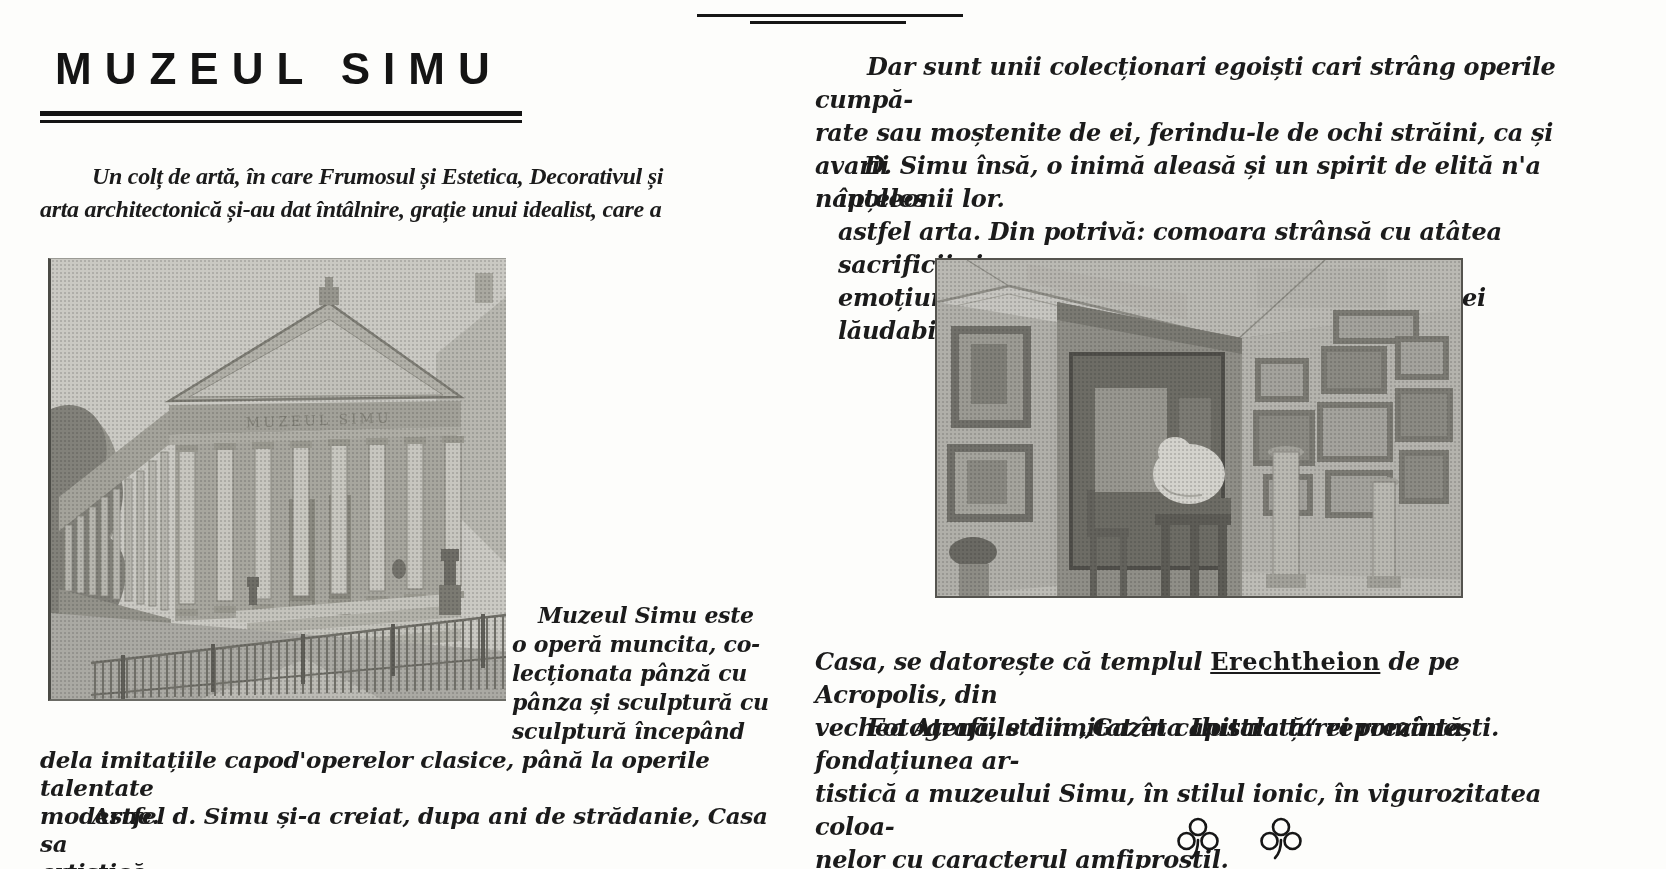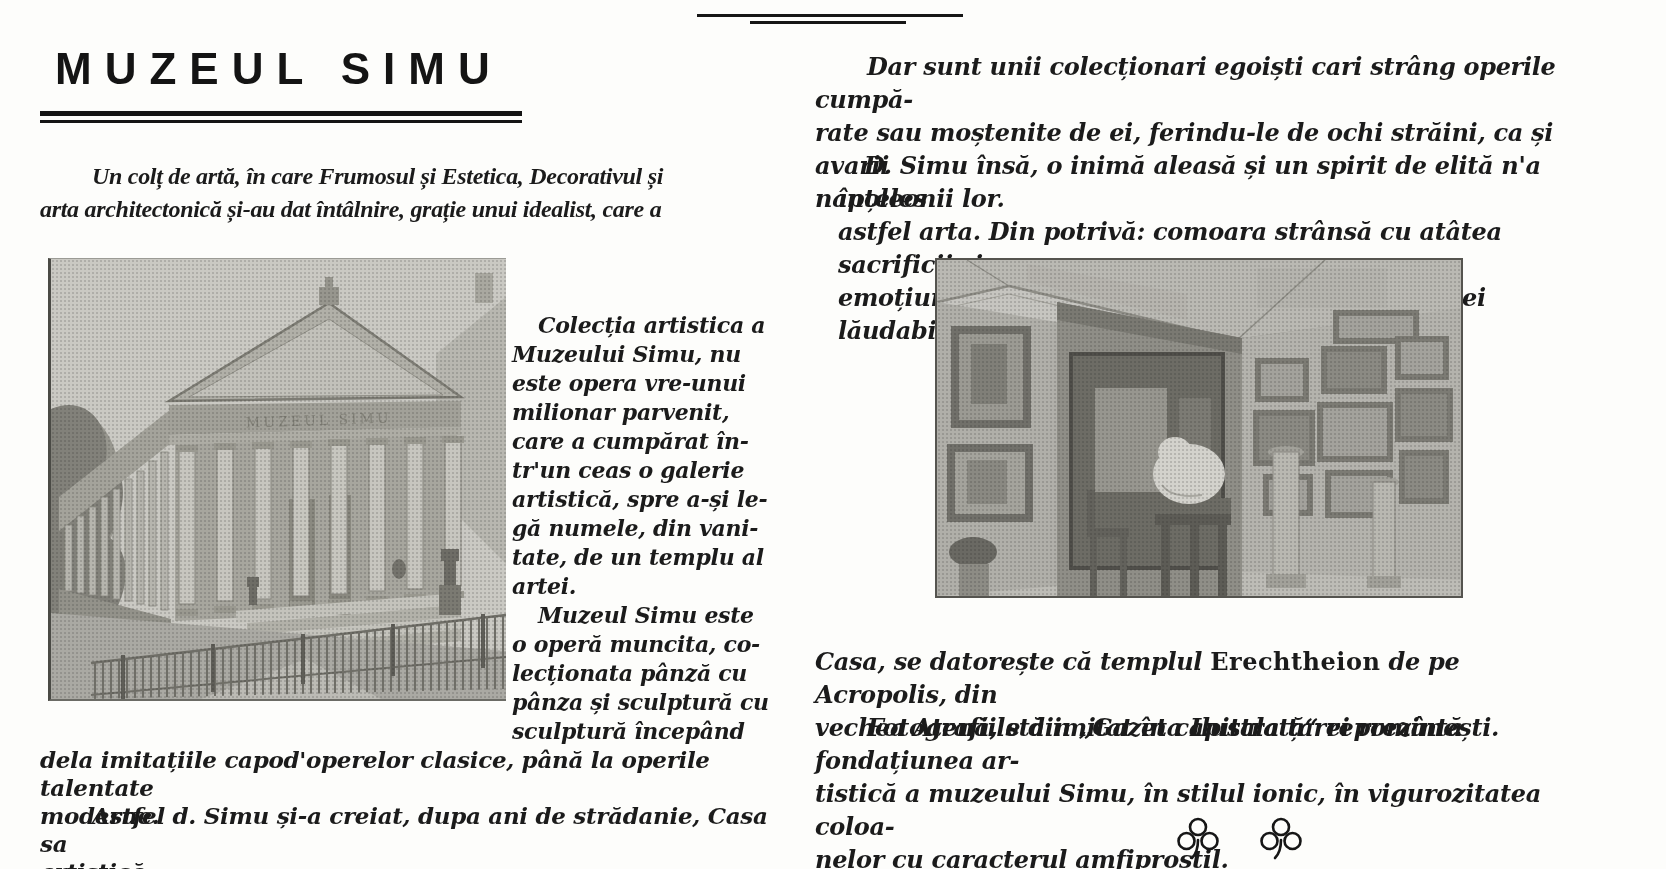--- a/index.html
+++ b/index.html
@@ -10,21 +10,21 @@
   }
   .txt {
     position:absolute; font-style:italic; font-weight:bold;
     white-space:pre-line; letter-spacing:-0.3px;
   }
   .sz-main   { font-size:24px; line-height:33px; }
   .sz-narrow { font-size:22px; line-height:29px; }
   .sz-bottom { font-size:23px; line-height:28px; }
   .ind-lg { text-indent:52px; }
   .ind-sm { text-indent:26px; }
-  .bold-upright { font-style:normal; font-weight:bold; letter-spacing:0.5px; }
+  .bold-upright { font-style:normal; font-weight:bold; letter-spacing:0.5px;text-decoration:underline; }
   h1.title {
     position:absolute; left:55px; top:44px; margin:0;
     font-family:"Liberation Sans", sans-serif; font-weight:bold;
     font-size:44px; letter-spacing:13px; color:#141414;
   }
   .title-underline {
     position:absolute; left:40px; top:111px; width:482px; height:4px;
     border-top:5px solid #141414; border-bottom:3px solid #141414;
     box-sizing:content-box;
   }
@@ -136,30 +136,20 @@
         <rect x="70" y="396" width="4" height="44"></rect>
           <rect x="160" y="385" width="4" height="48"></rect>
         <rect x="250" y="375" width="4" height="50"></rect>
           <rect x="340" y="365" width="4" height="52"></rect>
         <rect x="430" y="355" width="4" height="54"></rect>
       </g>
     </svg>
     <div class="halftone"></div>
   </figure>
 
-  <div class="txt sz-narrow ind-sm" style="left:512px; top:311px; width:278px;">Colecția artistica a
-Muzeului Simu, nu
-este opera vre-unui
-milionar parvenit,
-care a cumpărat în-
-tr'un ceas o galerie
-artistică, spre a-și le-
-gă numele, din vani-
-tate, de un templu al
-artei.</div>
   <div class="txt sz-narrow ind-sm" style="left:512px; top:601px; width:278px;">Muzeul Simu este
 o operă muncita, co-
 lecționata pânză cu
 pânza și sculptură cu
 sculptură începând</div>
 
   <div class="txt sz-bottom" style="left:40px; top:746px; width:750px;">dela imitațiile capod'operelor clasice, până la operile talentate
 moderne.</div>
   <div class="txt sz-bottom ind-lg" style="left:40px; top:802px; width:750px;">Astfel d. Simu și-a creiat, dupa ani de strădanie, Casa sa
 artistică.</div>

